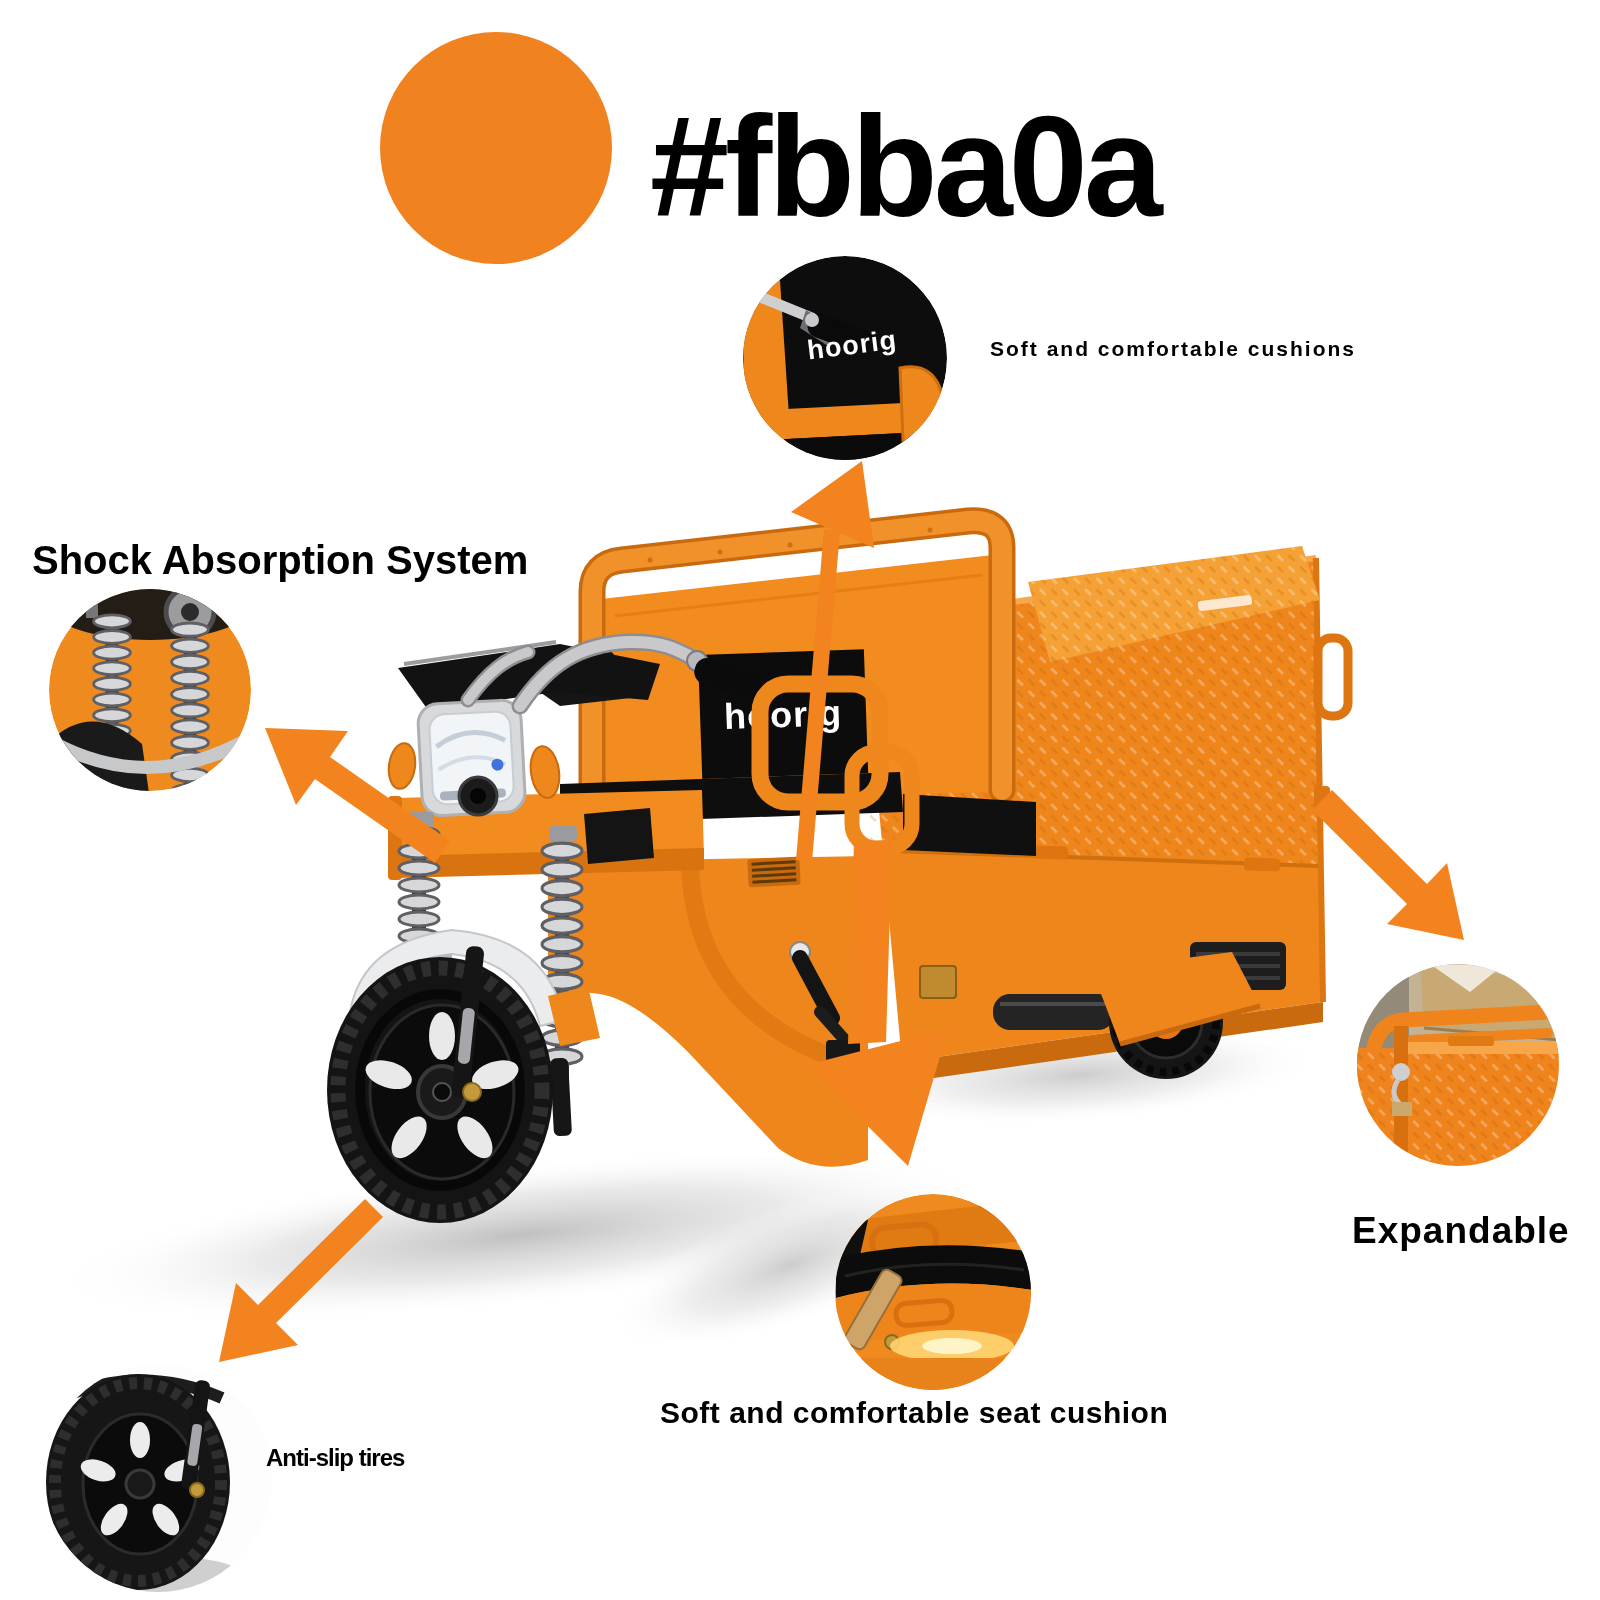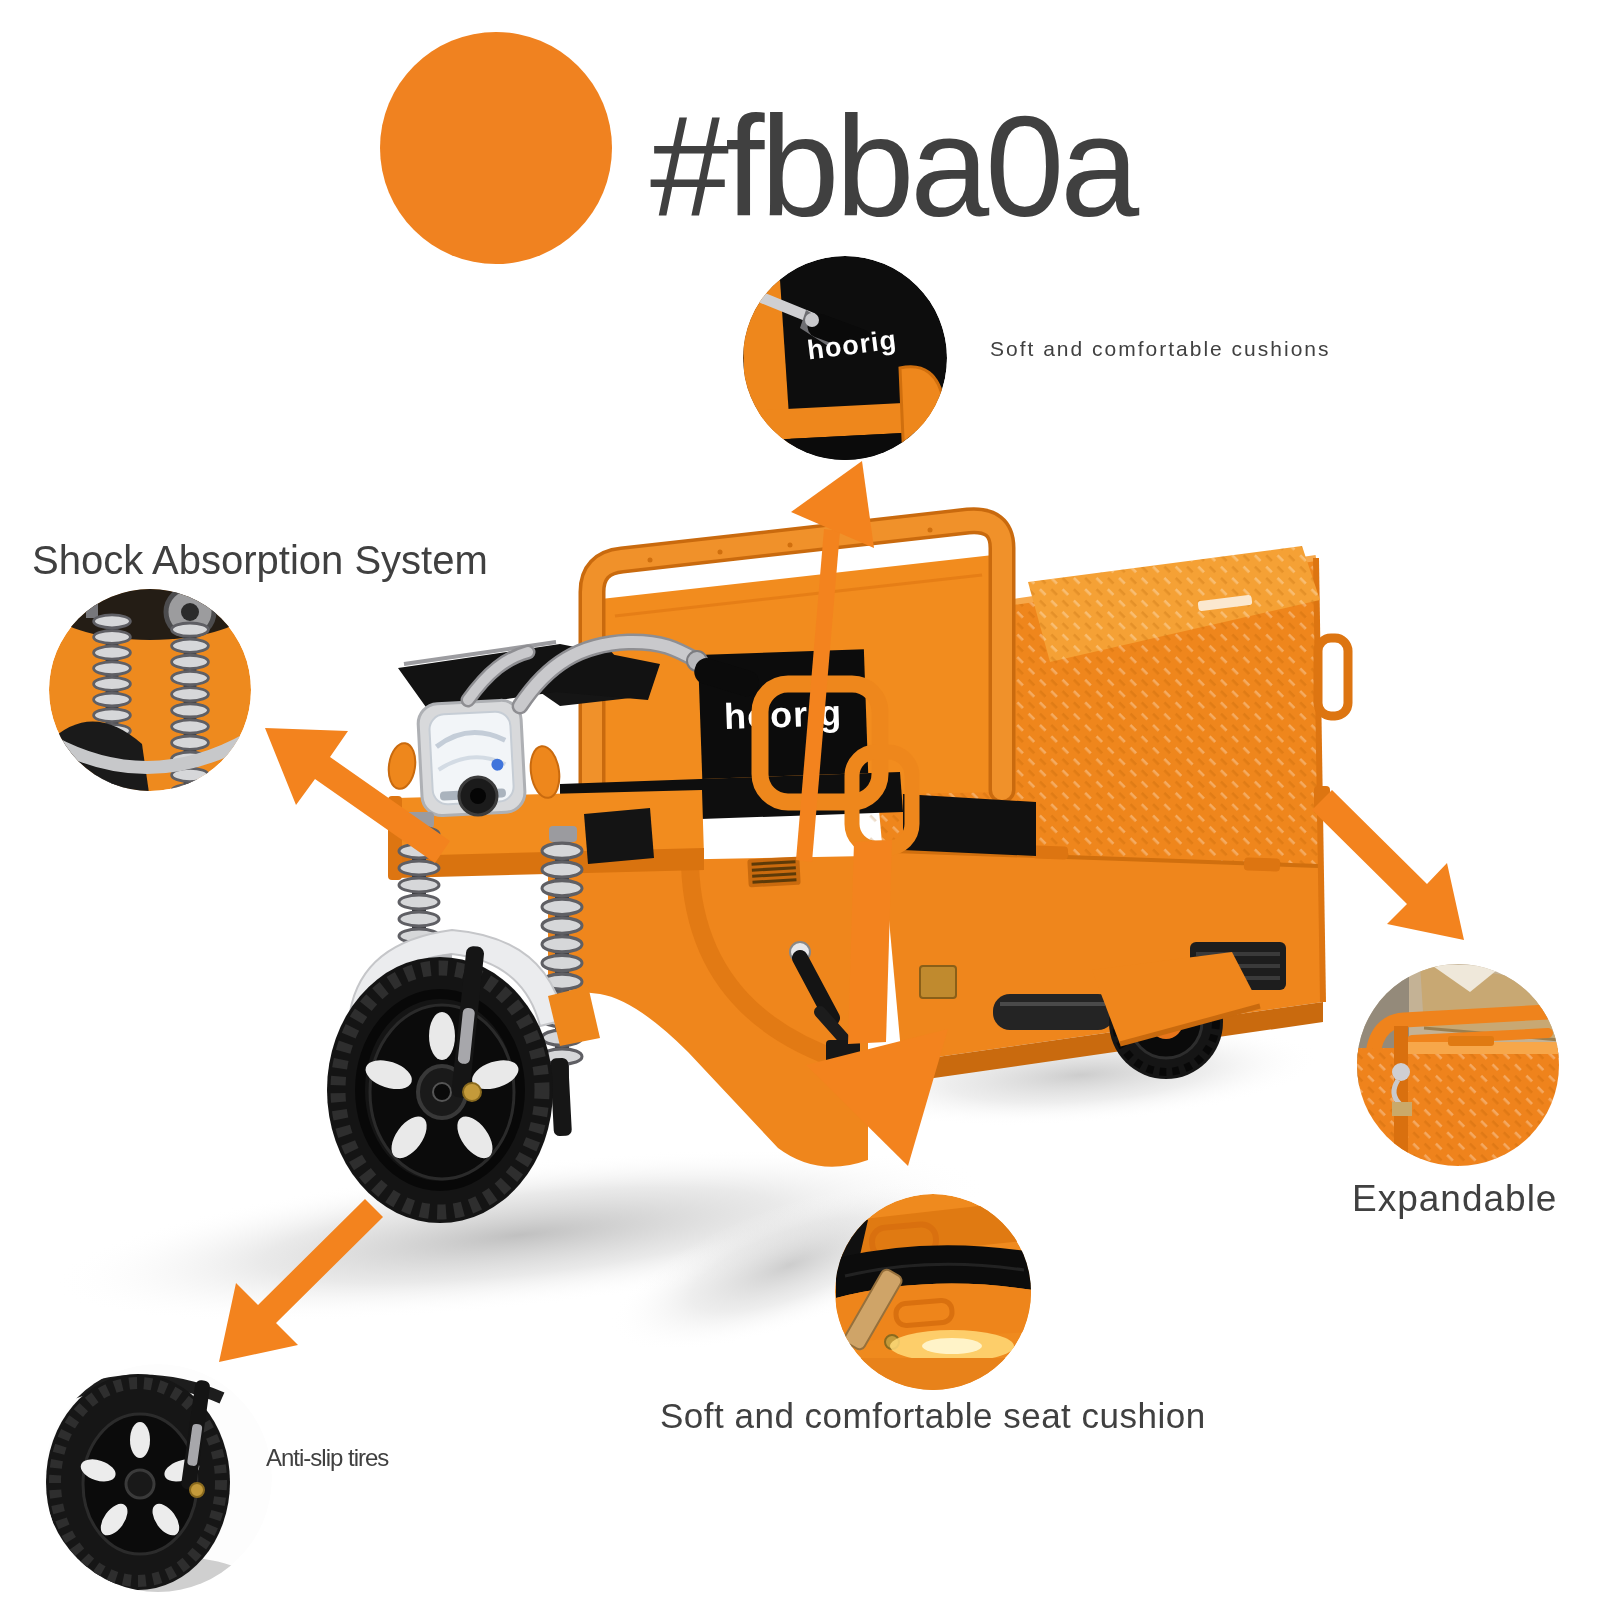--- a/index.html
+++ b/index.html
@@ -2,28 +2,28 @@
 <html><head>
 <meta charset="utf-8">
 <style>
   html,body{margin:0;padding:0;background:#ffffff;}
   #stage{
     position:relative;width:1600px;height:1600px;background:#ffffff;overflow:hidden;
     font-family:"Liberation Sans", sans-serif;
   }
   #scene{position:absolute;left:0;top:0;}
   .cap{
-    position:absolute;color:#404040;font-weight:normal;white-space:nowrap;line-height:1;
+    position:absolute;color:#000000;font-weight:bold;white-space:nowrap;line-height:1;
   }
   .cap-hex{left:650px;top:96px;font-size:142px;letter-spacing:-4px;}
   .cap-cushions{left:990px;top:338px;font-size:21px;letter-spacing:2px;}
   .cap-shock{left:32px;top:540px;font-size:40px;}
-  .cap-expandable{left:1352px;top:1180px;font-size:37px;letter-spacing:1px;text-align:right;}
+  .cap-expandable{left:1352px;top:1212px;font-size:37px;letter-spacing:1px;text-align:right;}
   .cap-tires{left:266px;top:1446px;font-size:24px;letter-spacing:-1px;}
-  .cap-seat{left:660px;top:1398px;font-size:35px;letter-spacing:0.5px;}
+  .cap-seat{left:660px;top:1398px;font-size:30px;letter-spacing:0.5px;}
 </style>
 </head>
 <body>
 
 <div id="stage">
 
   <svg id="scene" width="1600" height="1600" viewBox="0 0 1600 1600">
     <defs>
       <radialGradient id="shadowG">
         <stop offset="0%" stop-color="#b5b5b5" stop-opacity="0.85"></stop>

